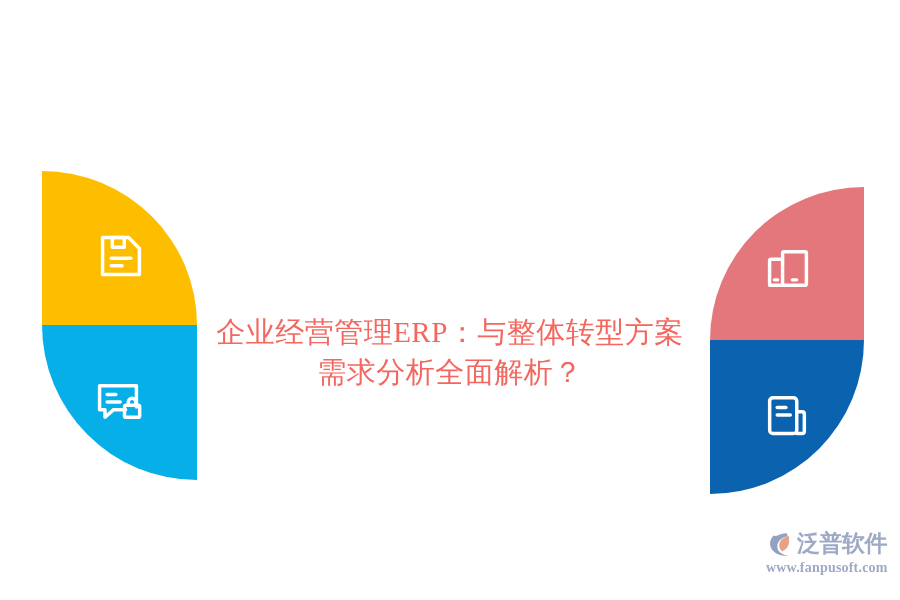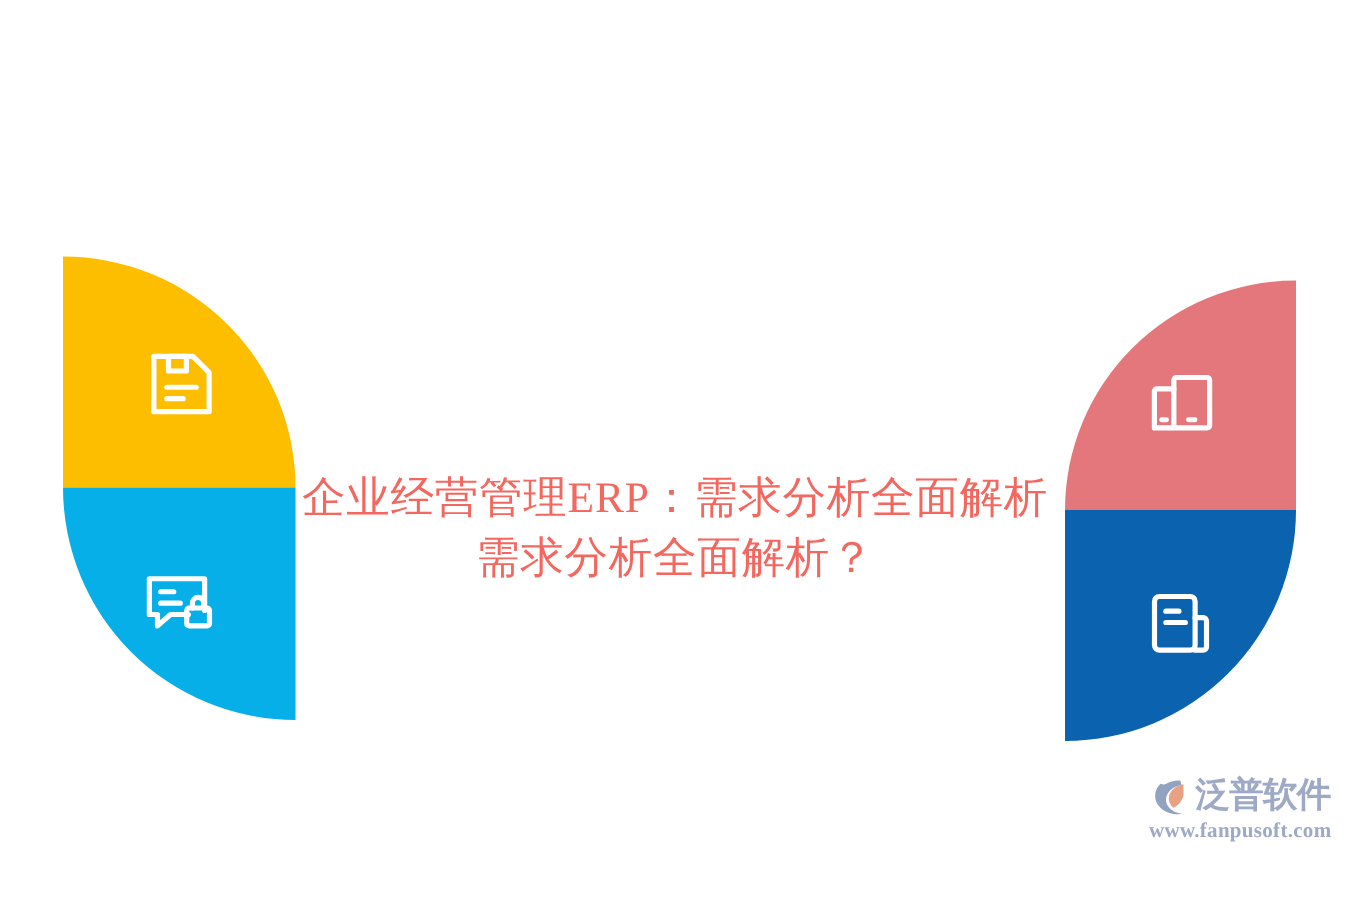--- a/index.html
+++ b/index.html
@@ -115,21 +115,21 @@
     white-space: nowrap;
   }
   #headline .line {
     display: block;
   }
 
   
   #watermark {
     position: absolute;
     left: 765px;
-    top: 514px;
+    top: 527px;
     width: 125px;
     height: 52px;
     display: flex;
     flex-direction: column;
     align-items: flex-start;
     opacity: 0.97;
   }
   #watermark .wm-top {
     display: flex;
     align-items: center;
@@ -214,21 +214,21 @@
           <rect x="8" y="8" width="25" height="33" rx="3" stroke="#ffffff" stroke-width="3.2" stroke-linejoin="round"></rect>
           <path d="M33 21h5a2 2 0 012 2v16a2 2 0 01-2 2h-5" stroke="#ffffff" stroke-width="3.2" stroke-linejoin="round" stroke-linecap="round"></path>
           <line x1="15" y1="17" x2="23" y2="17" stroke="#ffffff" stroke-width="3.2" stroke-linecap="round"></line>
           <line x1="15" y1="24" x2="27" y2="24" stroke="#ffffff" stroke-width="3.2" stroke-linecap="round"></line>
         </svg>
       </span>
     </div>
   </div>
 
   <div id="headline">
-    <span class="line">企业经营管理ERP：需求分析全面解析</span>
+    <span class="line">企业经营管理ERP：与整体转型方案</span>
     <span class="line">需求分析全面解析？</span>
   </div>
 
   <div id="watermark">
     <div class="wm-top">
       <span class="wm-mark">
         <svg viewBox="0 0 40 40" fill="none" xmlns="http://www.w3.org/2000/svg">
           <path d="M30 6C18 6 8 13 8 21.5S17 37 28 37c1.6 0 3-.1 4.3-.4-8.6-.6-15.3-6-15.3-12.6C17 17.1 23.4 11 31.5 10.4 31 10.1 30.5 6 30 6z" fill="#8FA0C0"></path>
           <path d="M12 9c-3.2 3-5 6.9-5 11.2C7 28.9 16 36 27 36c-9-1.4-15.6-7.6-15.6-14.9 0-4.3 2.3-8.2 6-10.8L12 9z" fill="#8FA0C0"></path>
           <path d="M33 9.5c-7.6 1.2-13.4 6.6-13.4 13 0 3.3 1.5 6.3 4 8.5 5.6-2.4 9.6-7.6 9.6-13.6 0-2.8-.1-5.5-.2-7.9z" fill="#E8A080"></path>

